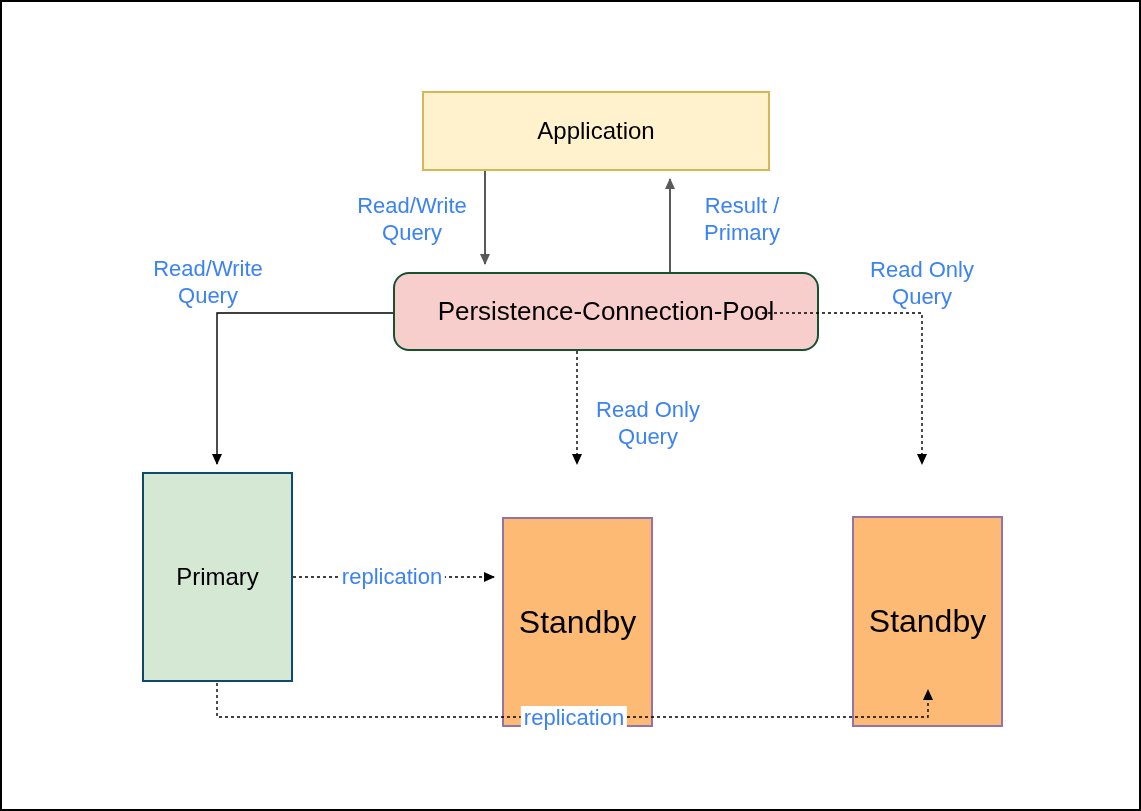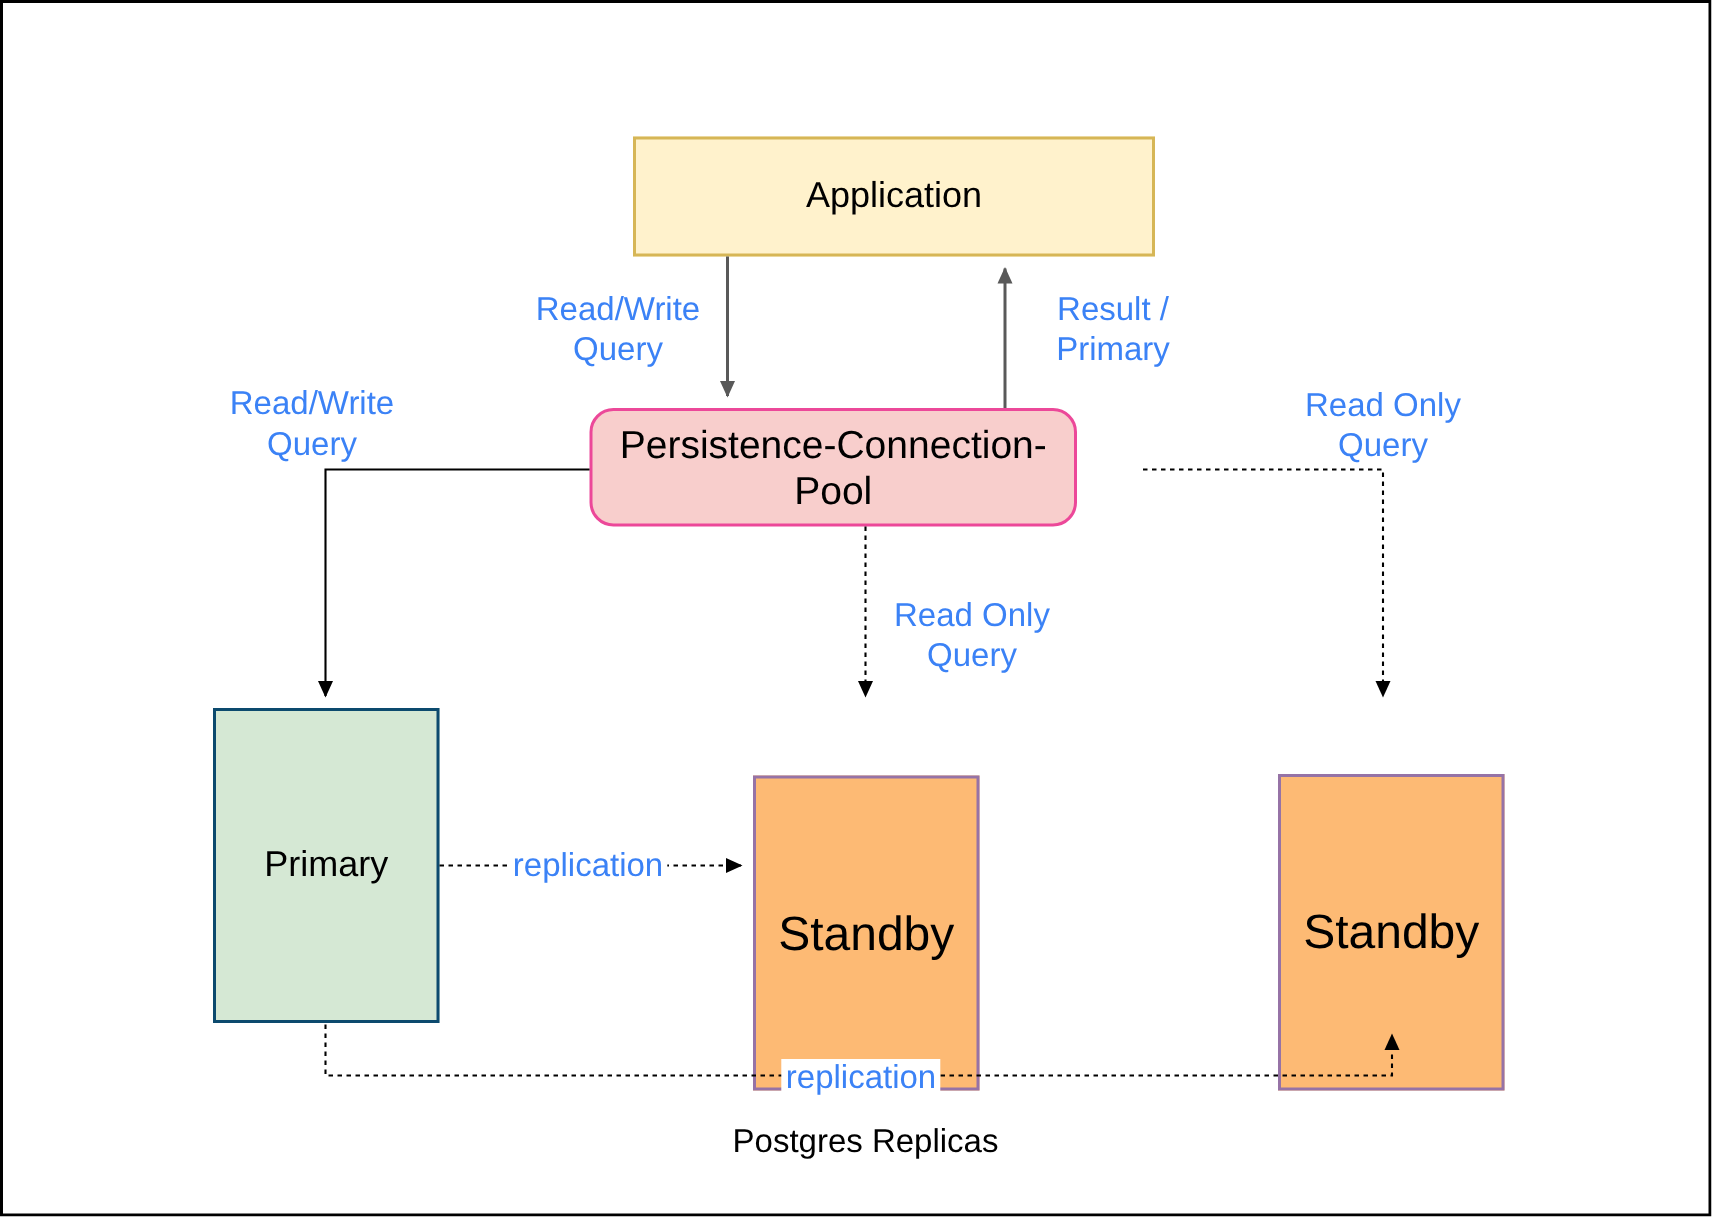--- a/index.html
+++ b/index.html
@@ -27,23 +27,23 @@
 
   .node-application {
     left: 390px; top: 89px; width: 348px; height: 80px;
     background: #FFF2CC;
     border: 2px solid #D6B656;
     font-size: 24px;
     margin-left: 30px;
   }
 
   .node-pool {
-    left: 391px; top: 270px; width: 325px; height: 79px;
+    left: 391px; top: 270px; width: 426px; height: 79px;
     background: #F8CECC;
-    border: 2px solid #ec4899;
+    border: 2px solid #14532d;
     border-radius: 16px;
     font-size: 26px;
   }
 
   .node-primary {
     left: 140px; top: 470px; width: 151px; height: 210px;
     background: #D5E8D4;
     border: 2px solid #0c4a6e;
     font-size: 24px;
   }
@@ -152,15 +152,14 @@
   <div class="edge-label" style="left:920px; top:254px;">Read Only
 Query</div>
 
   <div class="edge-label" style="left:646px; top:394px;">Read Only
 Query</div>
 
   <div class="edge-label edge-label-online" style="left:390px; top:563px;">replication</div>
 
   <div class="edge-label edge-label-online" style="left:572px; top:704px;">replication</div>
 
-  <div class="caption">Postgres Replicas</div>
 
 </div>
 
 </body></html>

